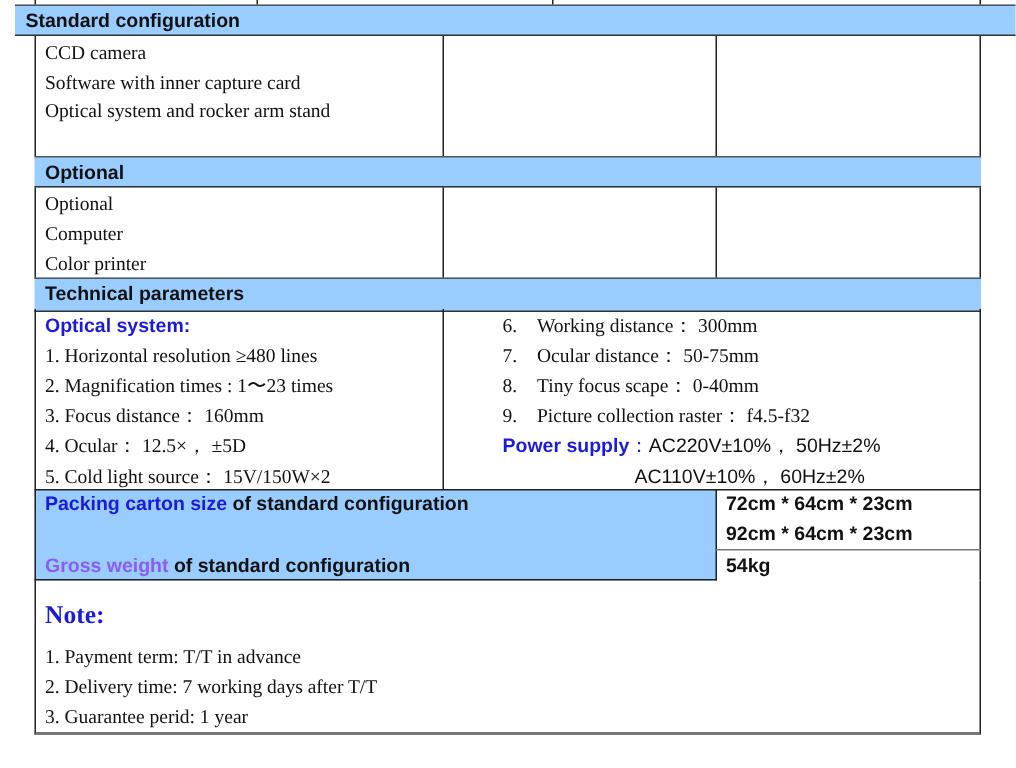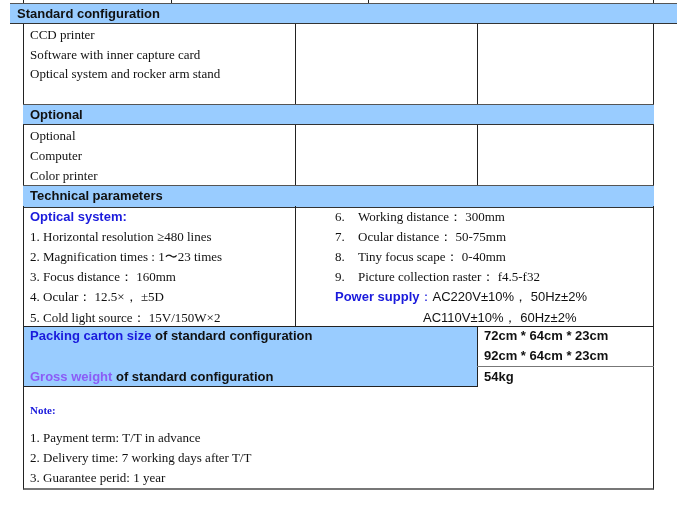--- a/index.html
+++ b/index.html
@@ -22,21 +22,21 @@
 <div class="vline" style="left:653px;top:0;height:4px;"></div>
 
 <div class="abs hdr" style="left:10px;top:3px;width:676px;height:21px;">
   <span>Standard configuration</span>
 </div>
 
 <div class="vline" style="left:23px;top:24px;height:80px;"></div>
 <div class="vline" style="left:295px;top:24px;height:80px;"></div>
 <div class="vline" style="left:477px;top:24px;height:80px;"></div>
 <div class="vline" style="left:653px;top:24px;height:80px;"></div>
-<div class="txt" style="left:30px;top:27px;">CCD printer</div>
+<div class="txt" style="left:30px;top:27px;">CCD camera</div>
 <div class="txt" style="left:30px;top:47px;">Software with inner capture card</div>
 <div class="txt" style="left:30px;top:66px;">Optical system and rocker arm stand</div>
 
 <div class="abs hdr" style="left:23px;top:104px;width:631px;height:21px;">
   <span>Optional</span>
 </div>
 <div class="vline" style="left:23px;top:125px;height:61px;"></div>
 <div class="vline" style="left:295px;top:125px;height:61px;"></div>
 <div class="vline" style="left:477px;top:125px;height:61px;"></div>
 <div class="vline" style="left:653px;top:125px;height:61px;"></div>
@@ -84,16 +84,16 @@
 </div>
 <div class="txt sans bold" style="left:484px;top:328px;">72cm * 64cm * 23cm</div>
 <div class="txt sans bold" style="left:484px;top:348px;">92cm * 64cm * 23cm</div>
 
 <div class="txt sans bold" style="left:30px;top:369px;">
   <span style="color:#8b5cf6">Gross weight</span><span> of standard configuration</span>
 </div>
 <div class="txt sans bold" style="left:484px;top:369px;">54kg</div>
 
 <div class="abs" style="left:23px;top:387px;width:631px;height:103px;border-left:1px solid #222;border-right:1px solid #222;border-bottom:2px solid #777;"></div>
-<div class="txt bold" style="left:30px;top:400px;font-size:11px;line-height:20px;color:#1a1adc;font-family:Liberation Serif, serif;">Note:</div>
+<div class="txt bold" style="left:30px;top:400px;font-size:17px;line-height:20px;color:#1a1adc;font-family:Liberation Serif, serif;">Note:</div>
 <div class="txt" style="left:30px;top:430px;">1. Payment term: T/T in advance</div>
 <div class="txt" style="left:30px;top:450px;">2. Delivery time: 7 working days after T/T</div>
 <div class="txt" style="left:30px;top:470px;">3. Guarantee perid: 1 year</div>
 
 </body></html>

